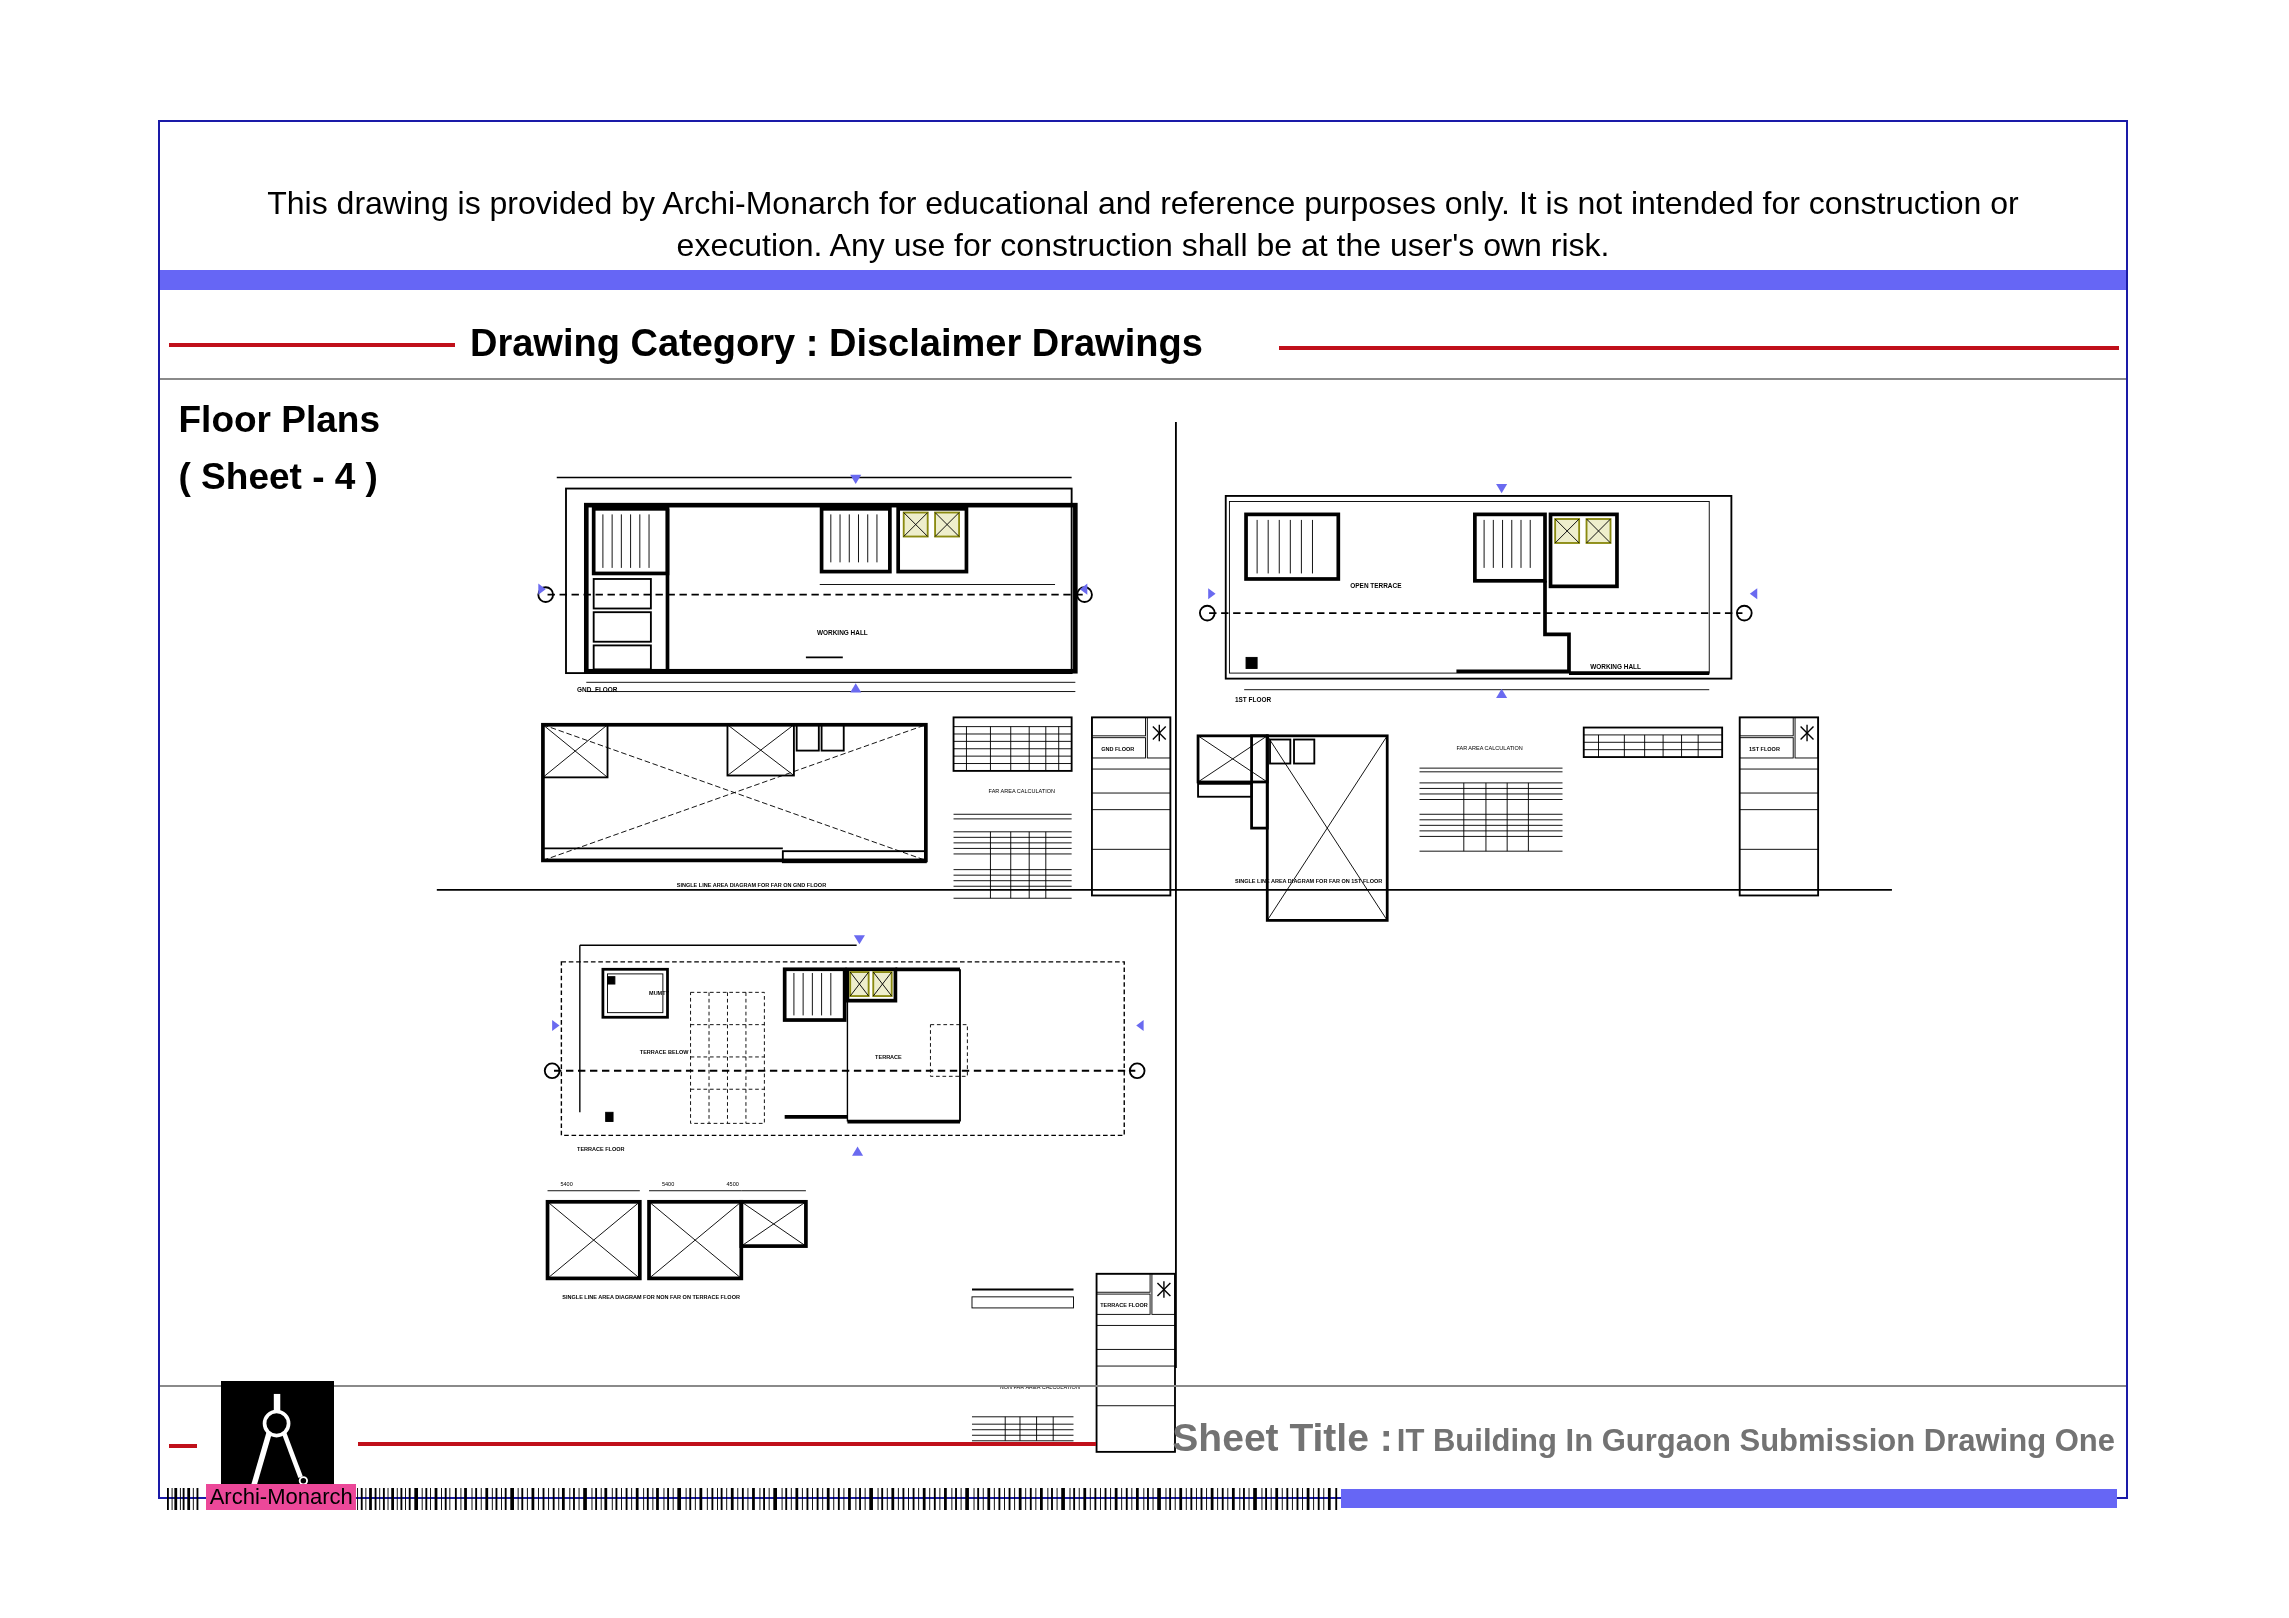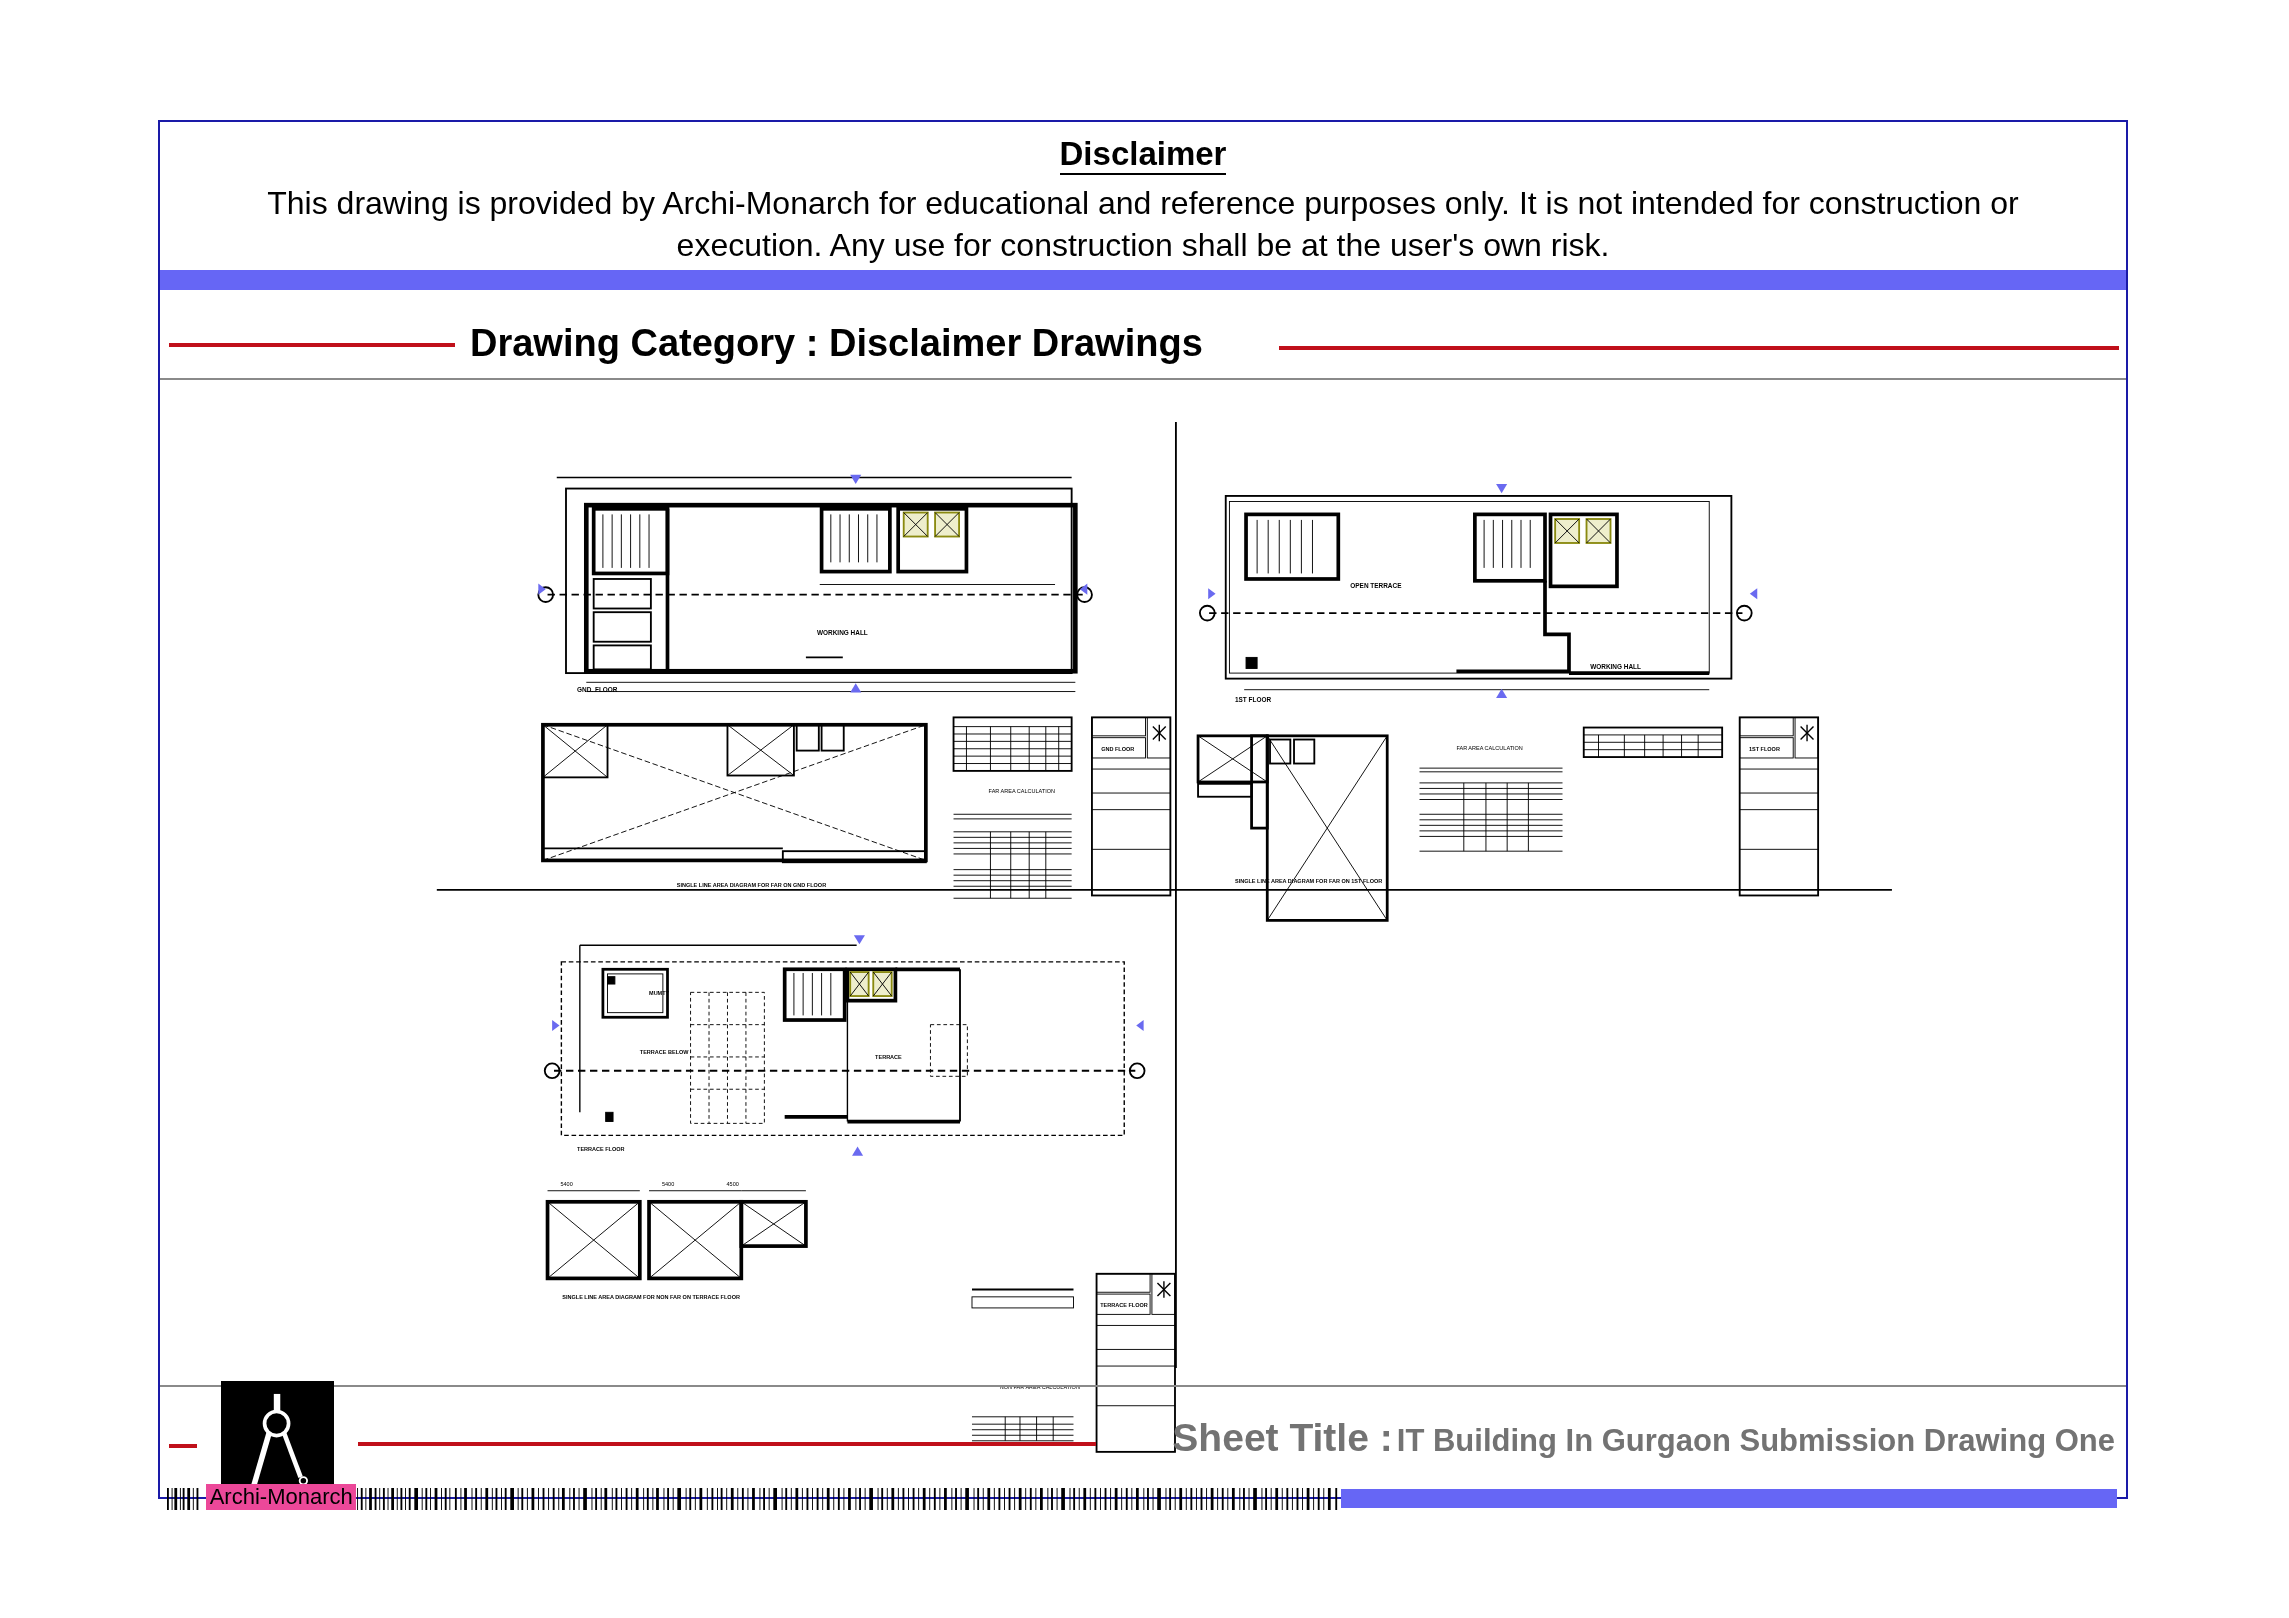--- a/index.html
+++ b/index.html
@@ -20,31 +20,34 @@
   .sheet-text .val{font-size:31px;}
   .logo{position:absolute;left:61px;top:1259px;width:113px;height:122px;background:#000;}
   .barcode{position:absolute;left:7.4px;top:1366px;height:22px;width:1172px;}
   .brand{position:absolute;left:46px;top:1362px;font-size:22px;background:#ec4899;padding:0 3.7px;color:#000;}
   .blue-bar{position:absolute;left:1181px;top:1367px;right:9.2px;height:18.5px;background:#6666f5;}
 </style>
 </head>
 <body>
 
 <div class="frame">
-  <div class="disc-title"><span>Disclaimer</span></div>
   <div class="disc-body">This drawing is provided by Archi-Monarch for educational and reference purposes only. It is not intended for construction or execution. Any use for construction shall be at the user's own risk.</div>
   <div class="blue-band"></div>
 
   <div class="cat-row">
     <div class="red-line" style="left:9.2px;width:286px;top:27px;"></div>
     <div class="cat-text">Drawing Category : Disclaimer Drawings</div>
     <div class="red-line" style="left:1119px;right:7.4px;top:30px;"></div>
   </div>
   <div class="gray-line" style="top:256px;"></div>
 
+  <div class="section-title">
+    <div>Floor Plans</div>
+    <div>( Sheet - 4 )</div>
+  </div>
 
   <svg class="drawings" width="1970" height="1379" viewBox="0 0 2135 1494" xmlns="http://www.w3.org/2000/svg">
     <g stroke="#000" fill="none">
 
       <line x1="1101" y1="325" x2="1101" y2="1350" stroke-width="2"></line>
       <line x1="300" y1="832" x2="1877" y2="832" stroke-width="2"></line>
 
       <g transform="translate(440,385)">
         <rect x="0" y="12" width="548" height="200" stroke-width="2"></rect>
         <rect x="22" y="30" width="530" height="180" stroke-width="5"></rect>

